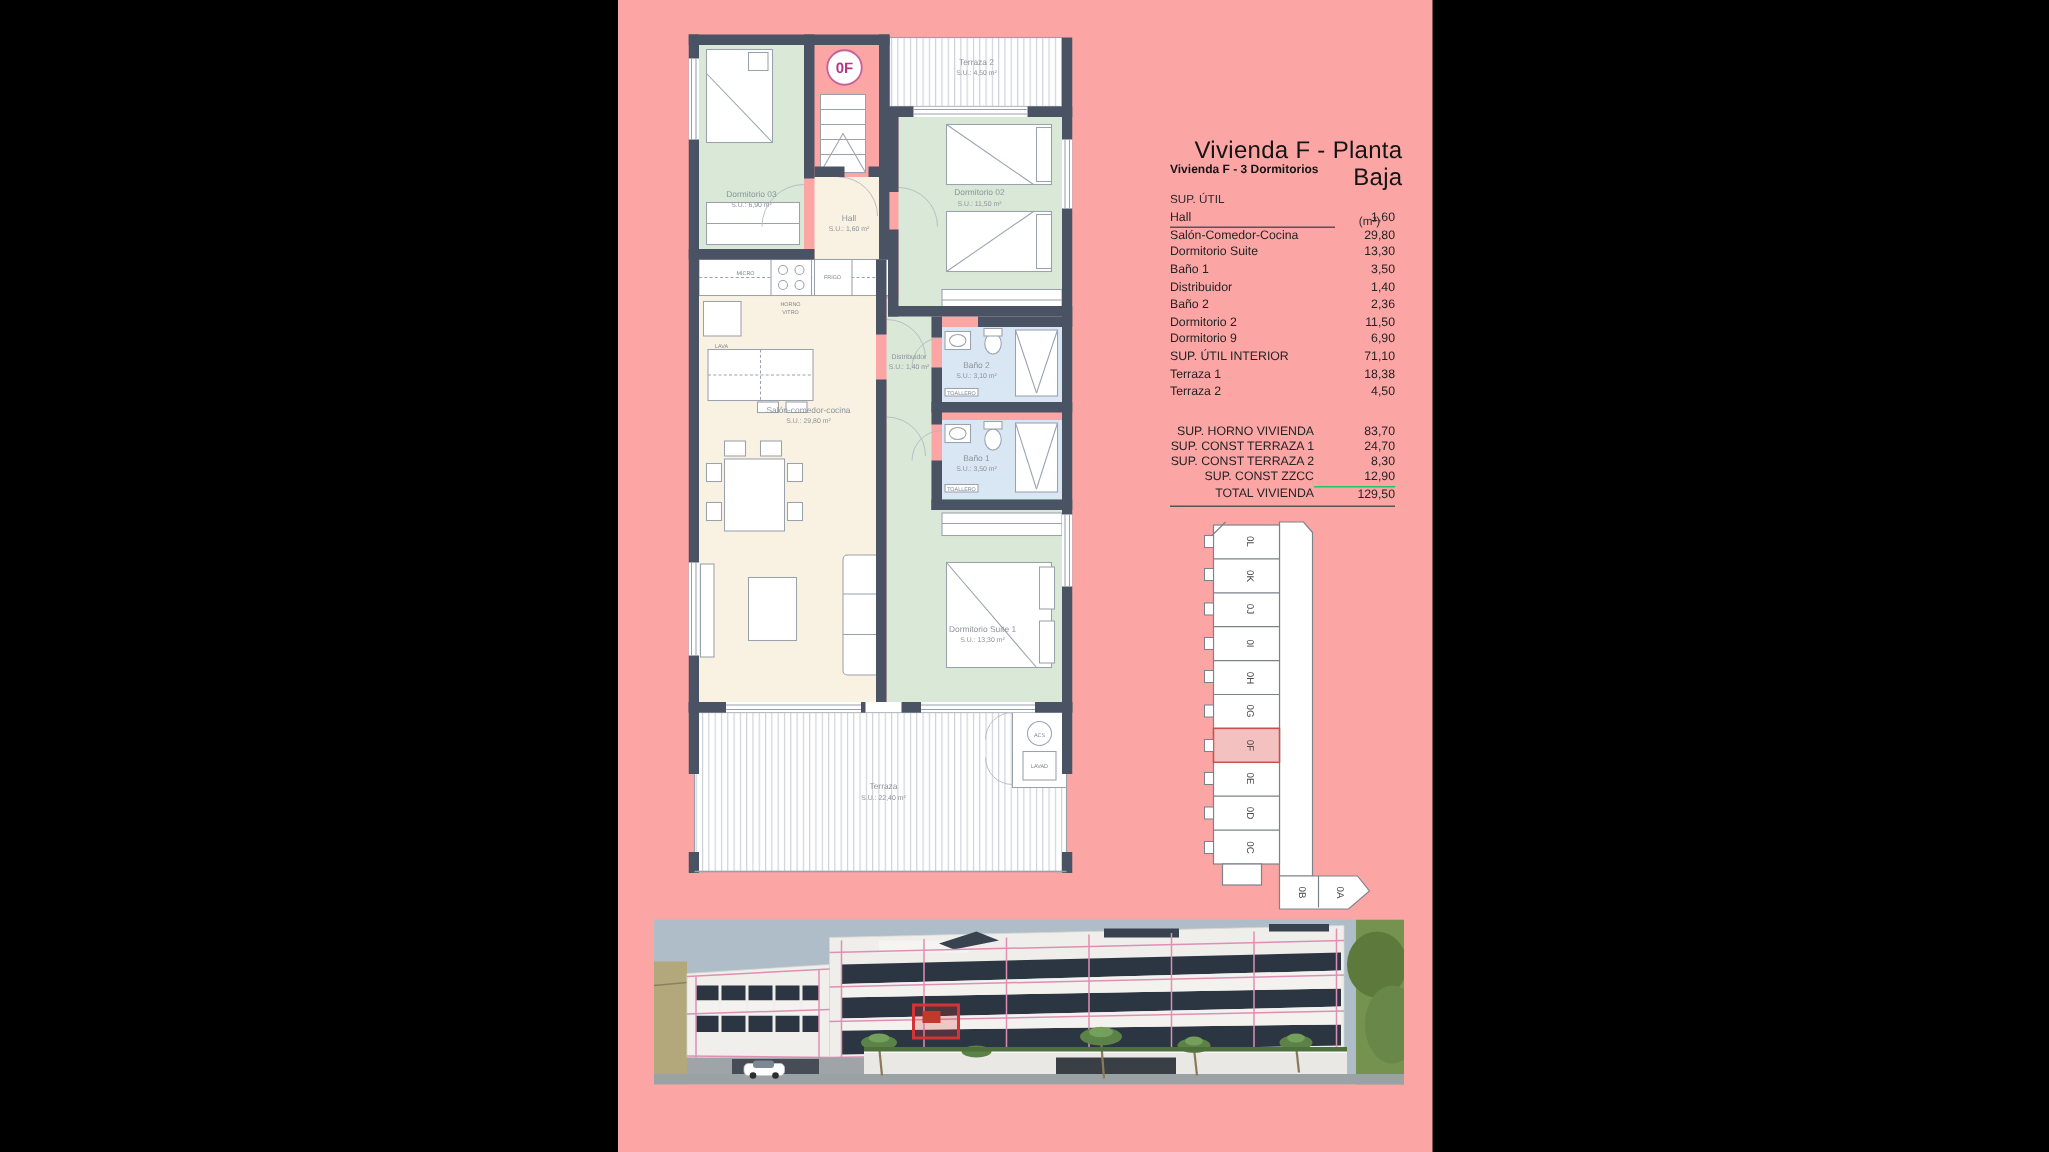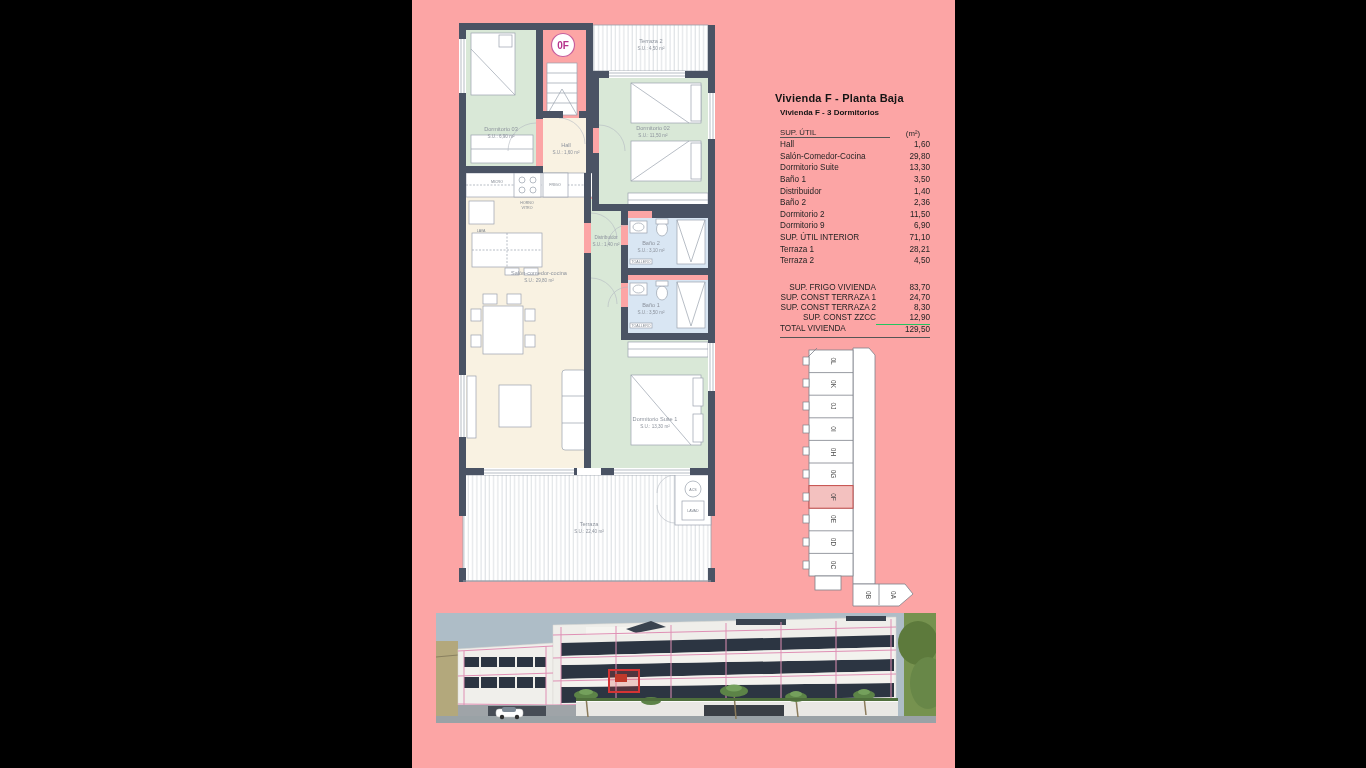--- a/index.html
+++ b/index.html
@@ -1,37 +1,37 @@
 <!DOCTYPE html>
 <html><head>
 <meta charset="utf-8">
 <style>
   html,body{margin:0;padding:0;background:#000;}
   body{width:1366px;height:768px;position:relative;overflow:hidden;
        font-family:"Liberation Sans",sans-serif;}
   .page{position:absolute;left:412px;top:0;width:543px;height:768px;background:#fca5a5;}
 
   
-  .sum-title{position:absolute;left:363px;top:92px;width:160px;text-align:left;
-             font-size:11px;font-weight:bold;color:#141414;letter-spacing:.2px;}
+  .sum-title{position:absolute;left:363px;top:92px;width:160px;text-align:right;
+             font-size:16px;font-weight:normal;color:#141414;letter-spacing:.2px;}
   .sum-subtitle{position:absolute;left:368px;top:108px;font-size:8px;font-weight:bold;color:#141414;}
   .thead{position:absolute;left:368px;top:128px;width:150px;display:flex;align-items:flex-end;
          font-size:7.8px;color:#2a2a2a;}
-  .thead .hl{flex:1;border-bottom:1px solid #555;padding-bottom:0;}
+  .thead .hl{flex:1;border-bottom:1px solid #555;padding-bottom:14px;}
   .thead .hu{width:34px;text-align:center;padding-left:6px;}
   .trows{position:absolute;left:368px;top:140px;width:150px;}
   .trow{display:flex;justify-content:space-between;height:11.65px;font-size:8.2px;color:#242424;}
   .trow .v{text-align:center;}
   .totrows{position:absolute;left:368px;top:283px;width:150px;}
   .totrow{display:flex;height:10px;font-size:8.2px;color:#242424;}
   .totrow .l{width:96px;text-align:right;}
   .totrow .v{flex:1;text-align:right;}
   .grandrow{display:flex;height:13px;font-size:8.2px;color:#242424;margin-top:1px;
             border-bottom:1px solid #555;}
-  .grandrow .l{width:96px;text-align:left;}
+  .grandrow .l{width:96px;text-align:right;}
   .grandrow .v{flex:1;text-align:right;border-top:1px solid #22c55e;}
 
   
   .plan-wrap{position:absolute;left:47px;top:22px;width:256px;height:572px;}
   .key-wrap{position:absolute;left:389px;top:344px;width:118px;height:264px;}
   .render-wrap{position:absolute;left:24px;top:613px;width:500px;height:110px;}
   svg{display:block;}
   svg text{font-family:"Liberation Sans",sans-serif;}
   .rn{font-size:5.6px;fill:#8d939d;text-anchor:middle;}
   .ra{font-size:4.6px;fill:#8d939d;text-anchor:middle;}
@@ -306,31 +306,31 @@
     <div class="trow">
         <span>Dormitorio 9</span>
         <span class="v">6,90</span>
       </div>
     <div class="trow">
         <span>SUP. ÚTIL INTERIOR</span>
         <span class="v">71,10</span>
       </div>
     <div class="trow">
         <span>Terraza 1</span>
-        <span class="v">28,21</span>
+        <span class="v">18,38</span>
       </div>
     <div class="trow">
         <span>Terraza 2</span>
         <span class="v">4,50</span>
       </div>
   </div>
 
   <div class="totrows">
     <div class="totrow">
-        <span class="l">SUP. FRIGO VIVIENDA</span>
+        <span class="l">SUP. HORNO VIVIENDA</span>
         <span class="v">83,70</span>
       </div>
     <div class="totrow">
         <span class="l">SUP. CONST TERRAZA 1</span>
         <span class="v">24,70</span>
       </div>
     <div class="totrow">
         <span class="l">SUP. CONST TERRAZA 2</span>
         <span class="v">8,30</span>
       </div>

